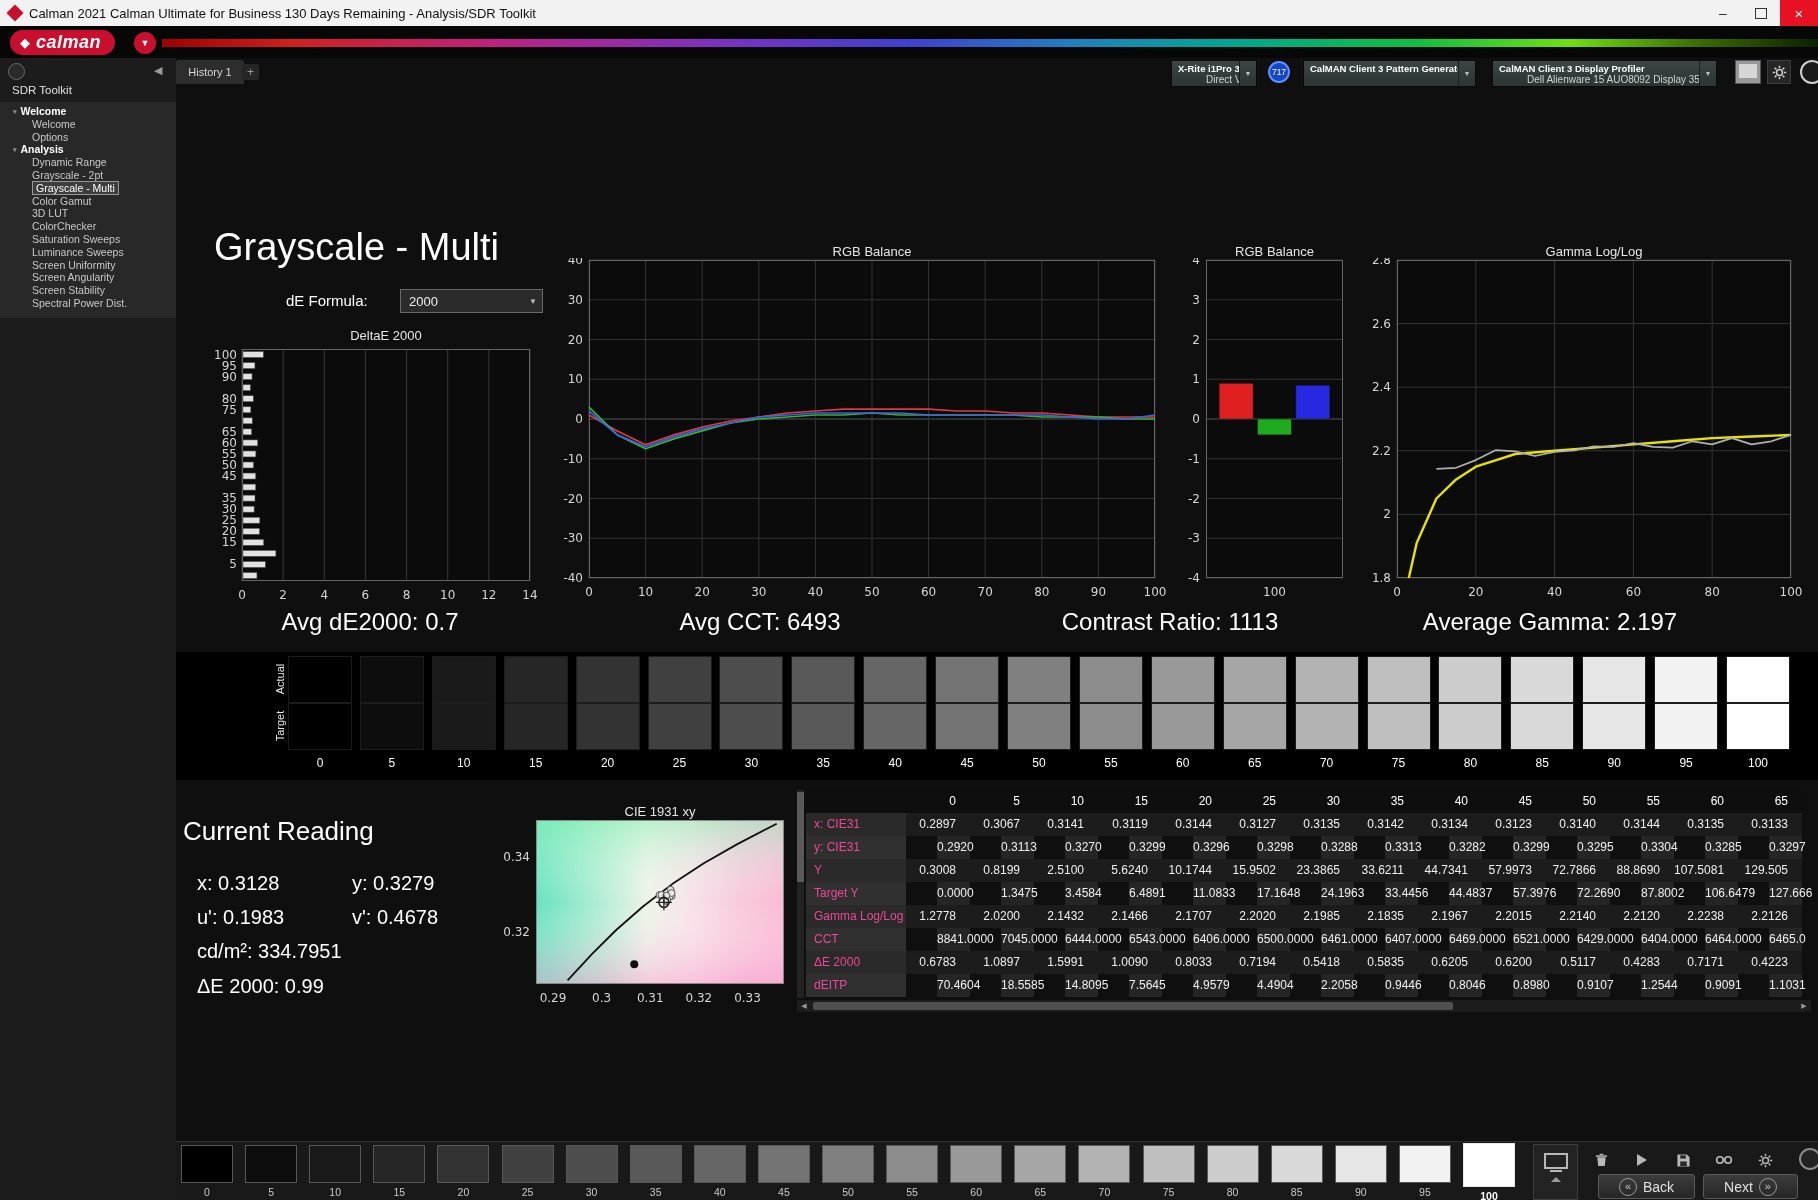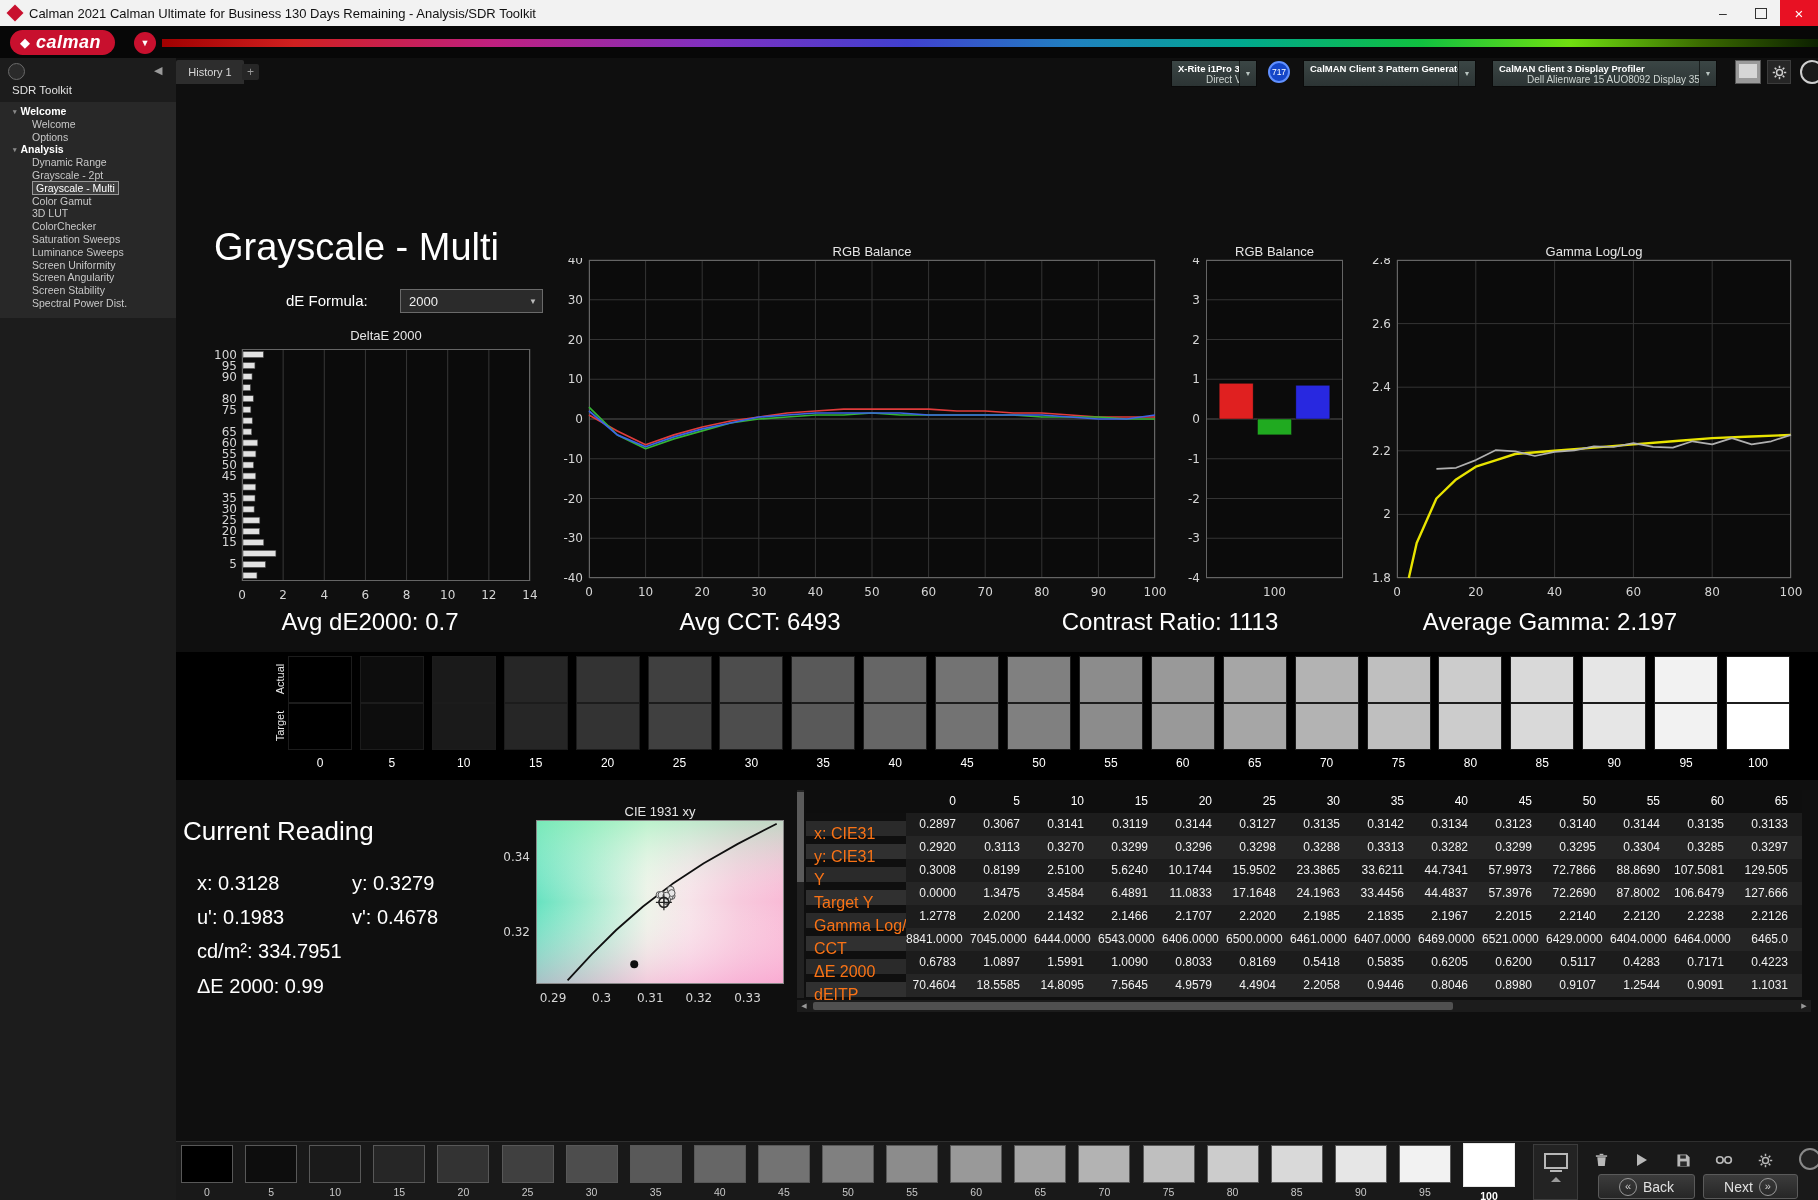--- a/index.html
+++ b/index.html
@@ -61,24 +61,24 @@
   .patch-label{position:absolute;width:64px;text-align:center;font-size:12px;color:#fff;}
   
   #cr-title{position:absolute;left:183px;top:816px;font-size:26px;color:#fff;}
   .cr-line{position:absolute;font-size:20px;color:#fff;}
   
   #table-vsb{position:absolute;left:797px;top:790px;width:7px;height:208px;background:#222;}
   #table-vsb .thumb{margin-top:2px;height:90px;background:#5a5a5a;}
   #table-grid{position:absolute;left:806px;top:790px;display:grid;grid-template-columns:100px repeat(14,64px);grid-auto-rows:23px;}
   .th{background:#0e0e0e;color:#fff;font-size:12px;text-align:right;padding:4px 14px 0 0;box-sizing:border-box;}
   .th.corner{padding:0;}
-  .rl{background:#2a2a2a;color:#f97316;font-size:16px;padding:4px 0 0 8px;box-sizing:border-box;white-space:nowrap;margin-top:8px;}
+  .rl{background:#2a2a2a;color:#ec4899;font-size:12px;padding:4px 0 0 8px;box-sizing:border-box;white-space:nowrap;}
   .rl.odd{background:#303030;}
   .td{background:#1c1c1c;color:#f0f0f0;font-size:12px;text-align:right;padding:4px 14px 0 0;box-sizing:border-box;}
-  .td.odd{background:#252525;}
+  .td.odd{background:#252525;margin-left:31px;}
   #table-hsb{position:absolute;left:797px;top:1000px;width:1014px;height:12px;background:#1c1c1c;display:flex;align-items:center;}
   #table-hsb .ar{width:14px;font-size:7px;color:#999;text-align:center;}
   #table-hsb .track{flex:1;height:10px;position:relative;}
   #table-hsb .hthumb{position:absolute;left:2px;top:1px;width:640px;height:8px;background:#505050;border-radius:2px;}
   
   #bottombar{position:absolute;left:176px;top:1141px;width:1642px;height:59px;background:#191919;border-top:1px solid #2f2f2f;box-sizing:border-box;}
   #tiles{position:absolute;left:0;top:0;width:1360px;height:59px;}
   .tile{position:absolute;top:3px;width:52px;}
   .tile-sw{height:38px;border:1px solid #585858;box-sizing:border-box;}
   .tile.sel .tile-sw{height:44px;margin-top:-2px;border:1px solid #e8e8e8;}
@@ -392,21 +392,21 @@
       <div class="td odd">6429.0000</div>
       <div class="td odd">6404.0000</div>
       <div class="td odd">6464.0000</div>
       <div class="td odd">6465.0</div>
       <div class="rl">ΔE 2000</div>
       <div class="td">0.6783</div>
       <div class="td">1.0897</div>
       <div class="td">1.5991</div>
       <div class="td">1.0090</div>
       <div class="td">0.8033</div>
-      <div class="td">0.8169</div>
+      <div class="td">0.7194</div>
       <div class="td">0.5418</div>
       <div class="td">0.5835</div>
       <div class="td">0.6205</div>
       <div class="td">0.6200</div>
       <div class="td">0.5117</div>
       <div class="td">0.4283</div>
       <div class="td">0.7171</div>
       <div class="td">0.4223</div>
       <div class="rl odd">dEITP</div>
       <div class="td odd">70.4604</div>

